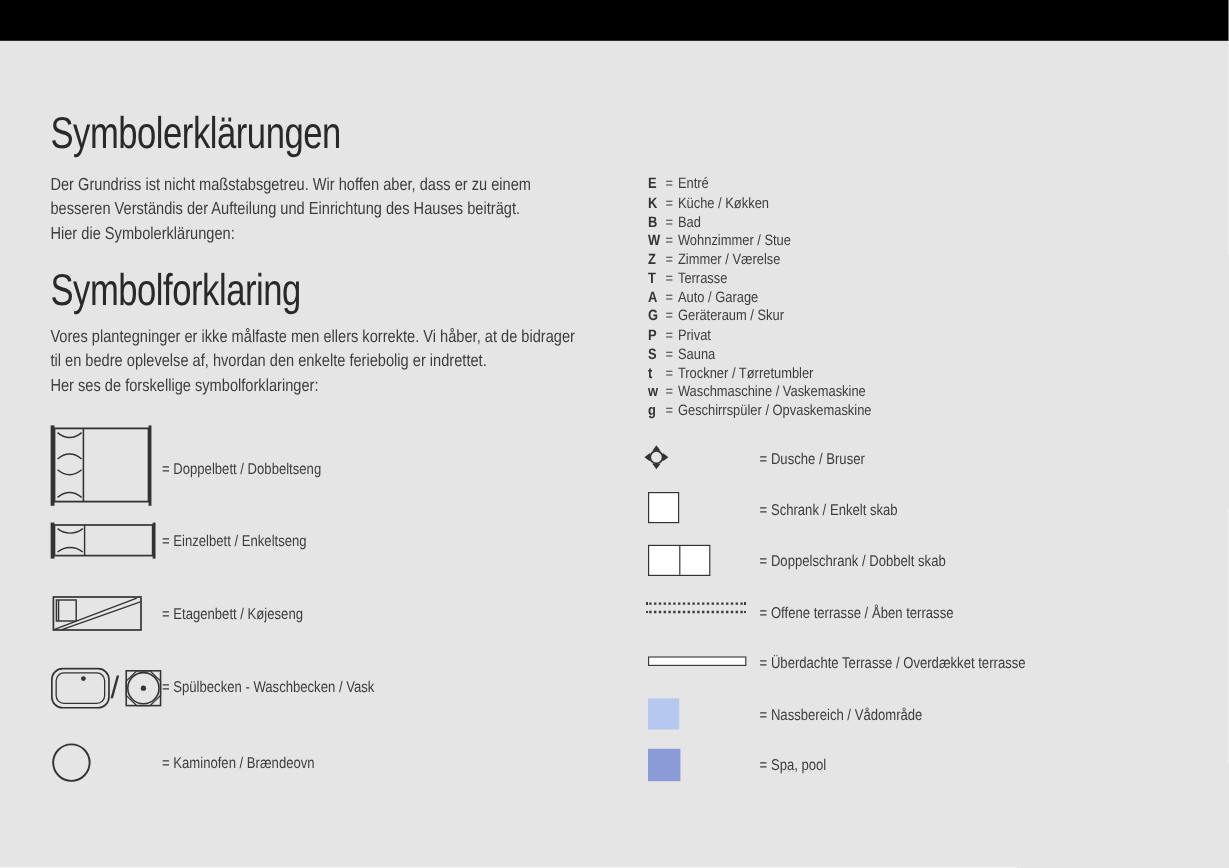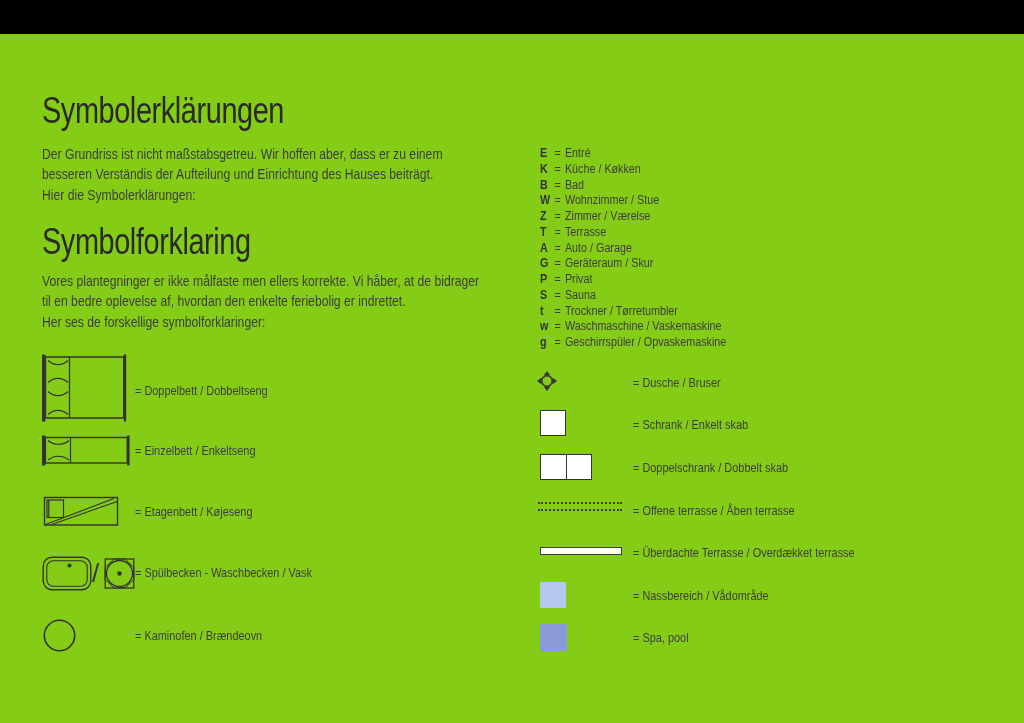--- a/index.html
+++ b/index.html
@@ -1,16 +1,16 @@
 <!DOCTYPE html>
 <html><head>
 <meta charset="utf-8">
 <style>
   html,body{margin:0;padding:0;background:#ffffff;}
-  .page{position:relative;width:1024px;height:723px;background:#84cc16;overflow:hidden;
+  .page{position:relative;width:1024px;height:723px;background:#e5e5e5;overflow:hidden;
         font-family:"Liberation Sans",sans-serif;color:#3d3d3d;}
   .topbar{position:absolute;left:0;top:0;width:1024px;height:34px;background:#000;}
   .h1{position:absolute;font-size:37px;line-height:37px;font-weight:400;color:#292929;
       letter-spacing:-0.5px;white-space:nowrap;transform:scaleX(0.78);transform-origin:0 0;}
   .para{position:absolute;font-size:14.5px;line-height:20.3px;color:#3d3d3d;white-space:nowrap;
         transform:scaleX(0.84);transform-origin:0 0;}
   .para span{display:block;}
   .lbl{position:absolute;font-size:13px;line-height:14px;color:#3d3d3d;white-space:nowrap;
        transform:scaleX(0.84);transform-origin:0 0;}
   .legend{position:absolute;left:540px;top:146px;transform:scaleX(0.86);transform-origin:0 0;}

